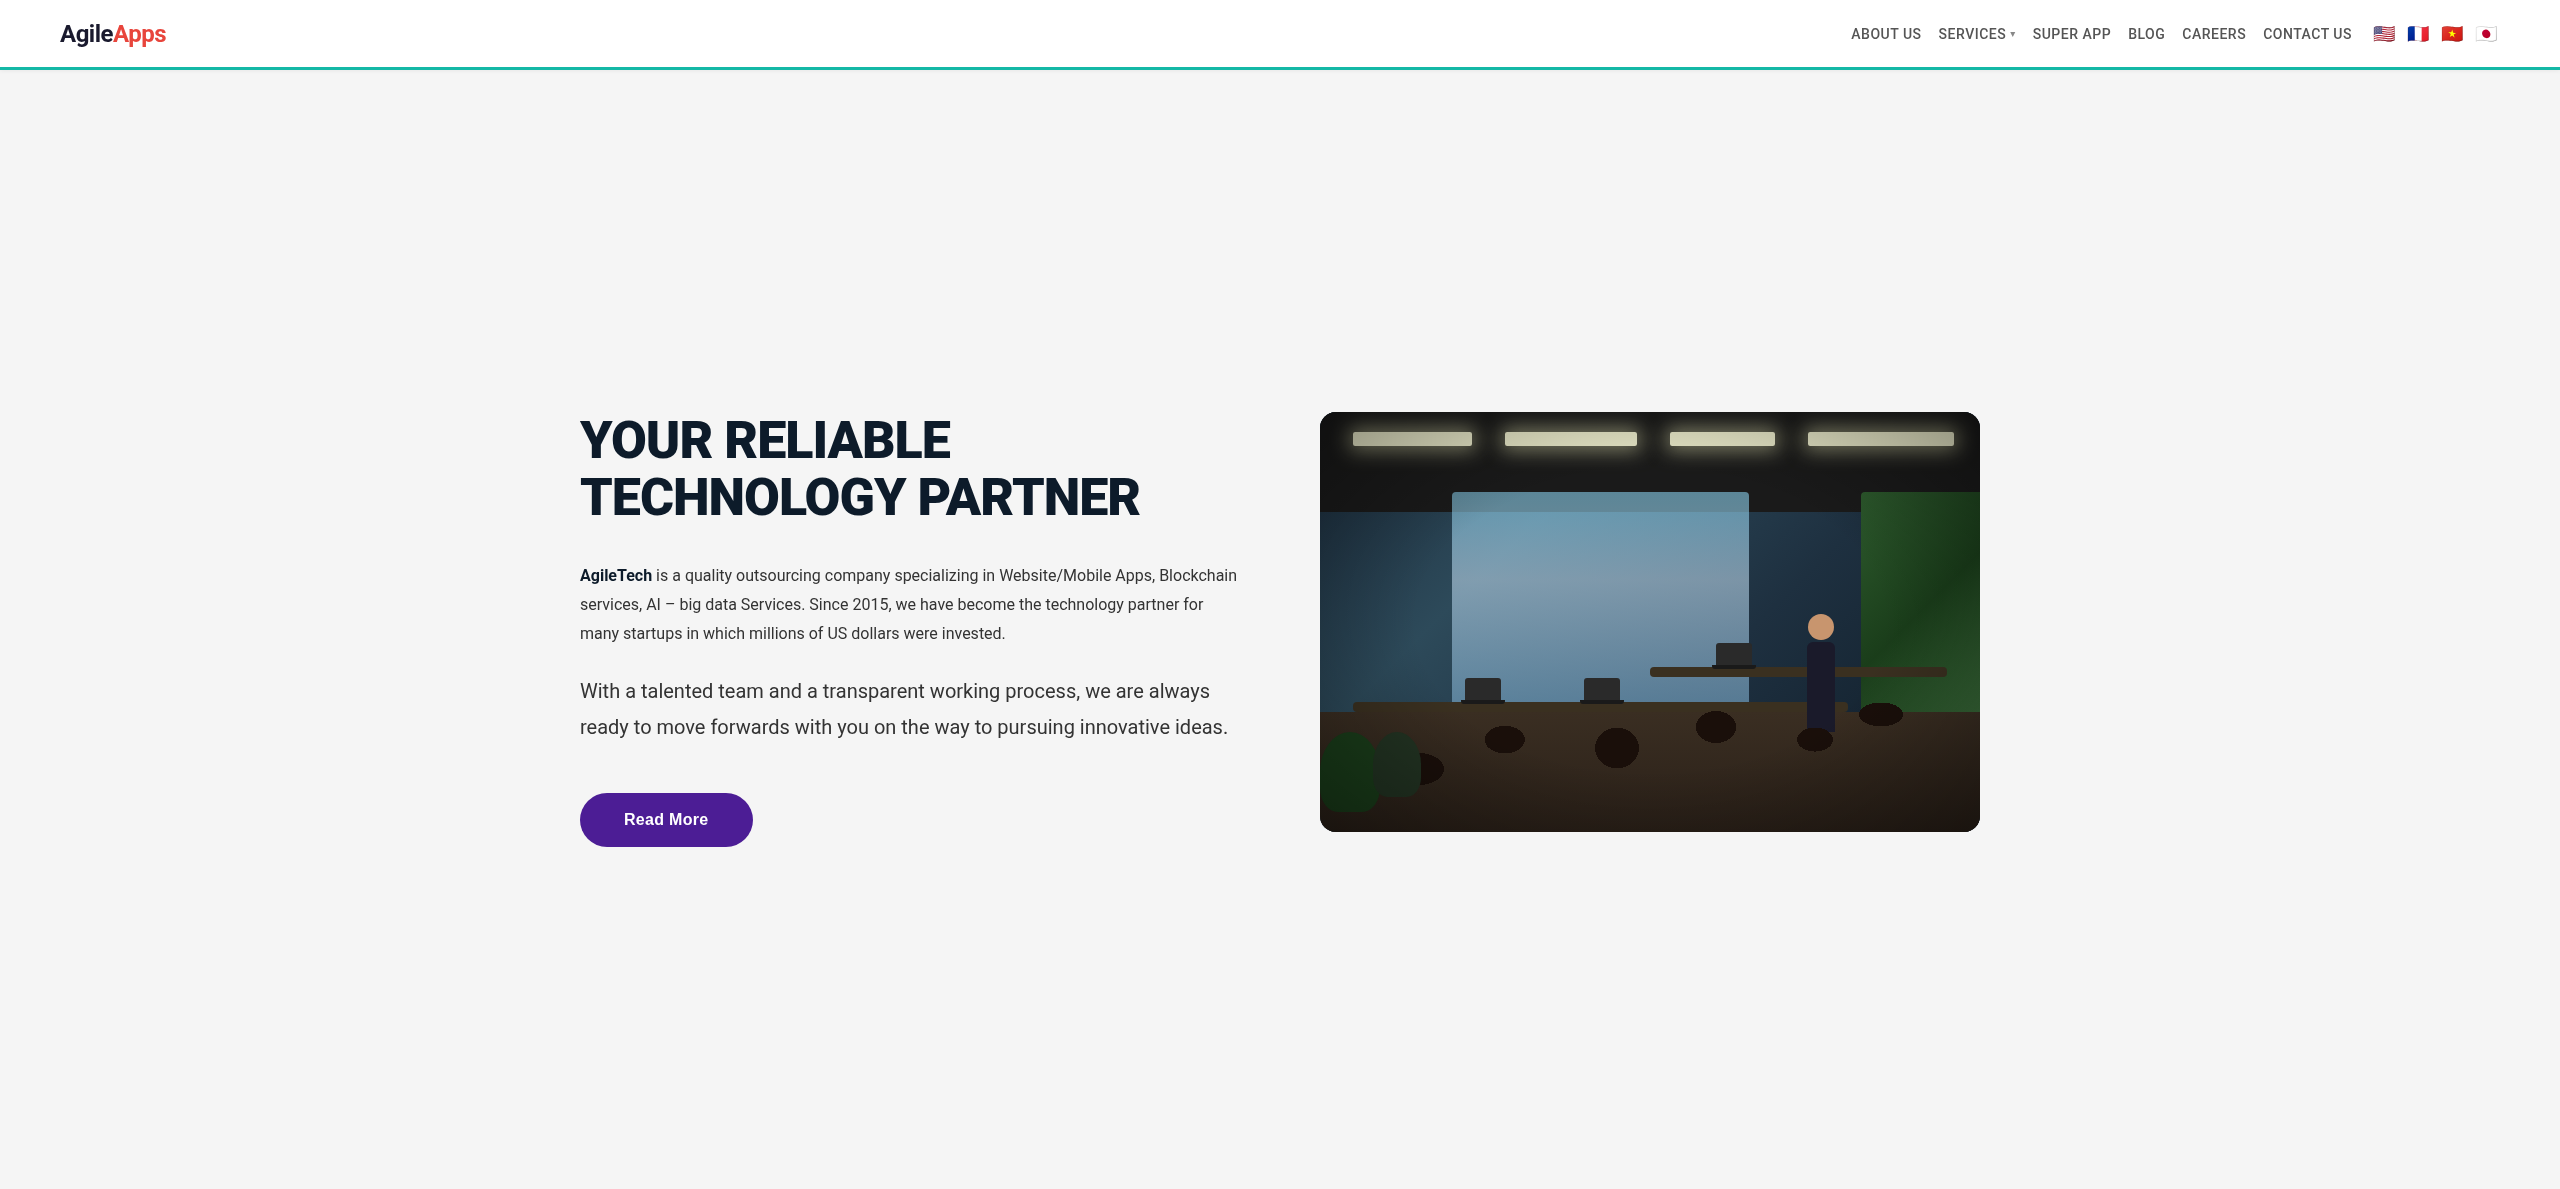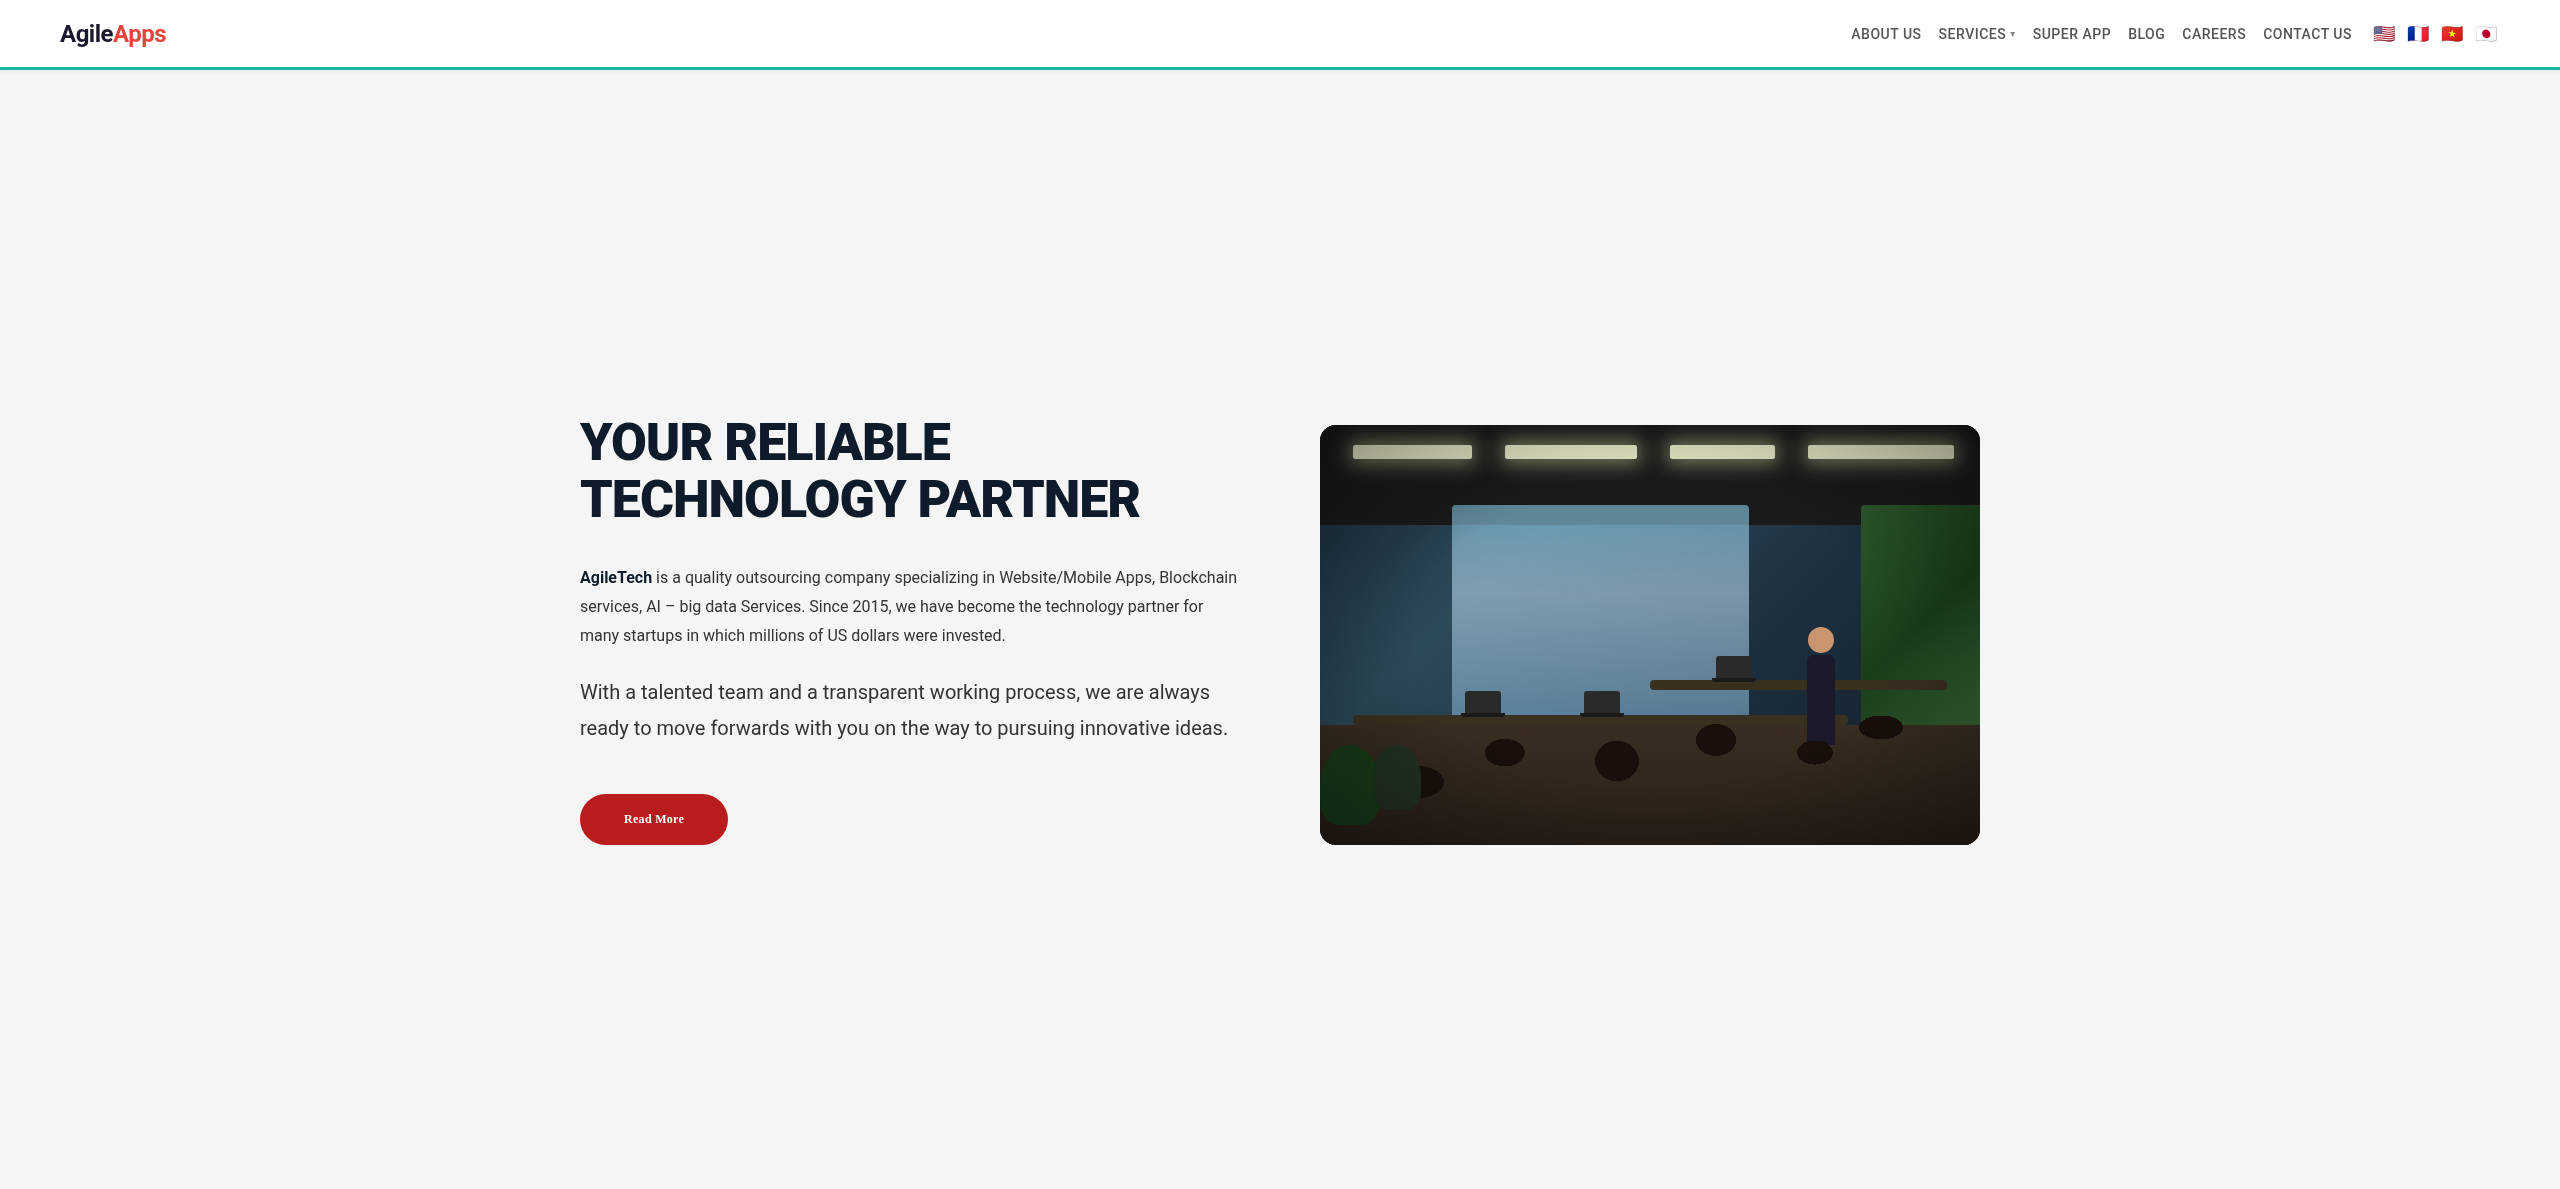--- a/index.html
+++ b/index.html
@@ -93,21 +93,21 @@
     main {
       background: #f5f5f5;
       min-height: calc(100vh - 70px);
       display: flex;
       align-items: center;
       padding: 60px 80px;
     }
 
     .hero-section {
       display: flex;
-      align-items: flex-end;
+      align-items: flex-start;
       justify-content: space-between;
       max-width: 1400px;
       margin: 0 auto;
       width: 100%;
       gap: 80px;
     }
 
     .hero-text {
       flex: 1;
       max-width: 680px;
@@ -136,31 +136,30 @@
     }
 
     .hero-description-2 {
       font-size: 20px;
       color: #333;
       line-height: 1.8;
       margin-bottom: 48px;
     }
 
     .read-more-btn {
-      background: #b91c1c;
+      background: #4c1d95;
       color: #ffffff;
       border: none;
       padding: 18px 44px;
       border-radius: 50px;
-      font-size: 12px;
+      font-size: 16px;
       font-weight: 600;
       cursor: pointer;
       letter-spacing: 0.3px;
       transition: background 0.2s;
-      font-family: Liberation Serif, serif;
     }
 
     .hero-image {
       flex: 1;
       max-width: 660px;
     }
 
     .hero-image-placeholder {
       width: 100%;
       height: 420px;

